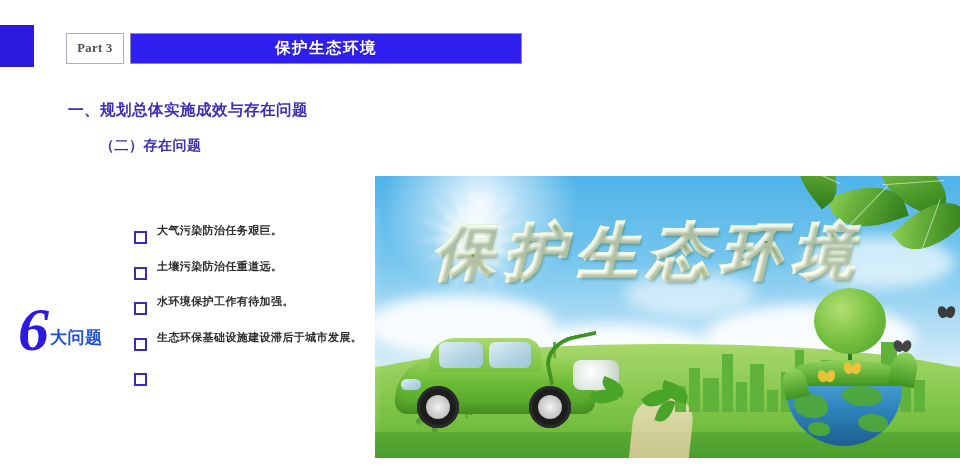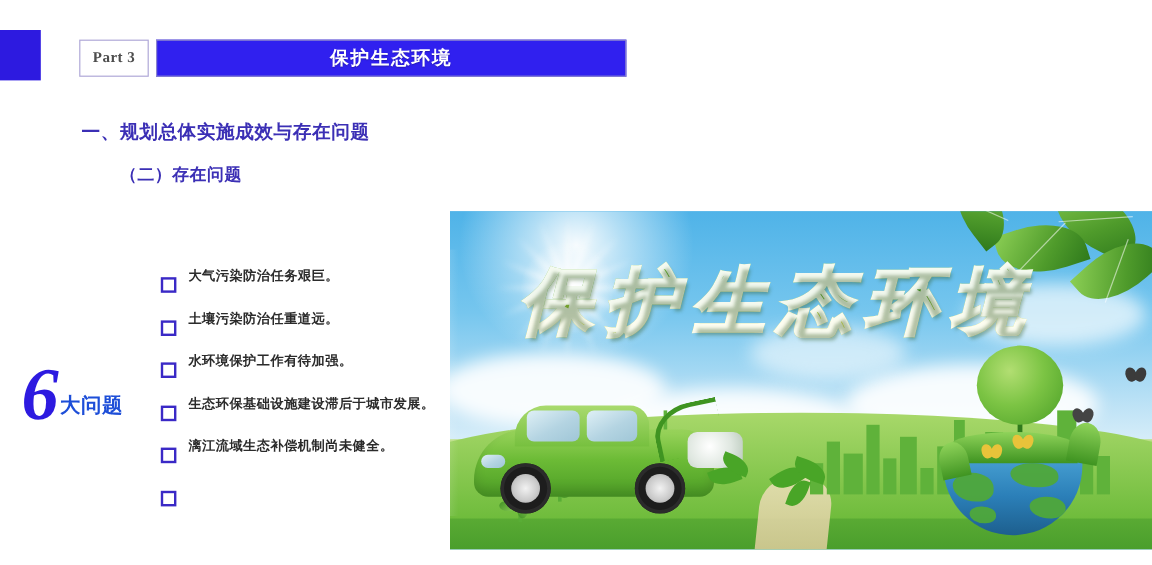--- a/index.html
+++ b/index.html
@@ -379,20 +379,16 @@
     <div class="bullet-row">
       <span class="bullet-mark"></span>
       <span class="bullet-text">水环境保护工作有待加强。</span>
     </div>
     <div class="bullet-row">
       <span class="bullet-mark"></span>
       <span class="bullet-text">生态环保基础设施建设滞后于城市发展。</span>
     </div>
     <div class="bullet-row">
       <span class="bullet-mark"></span>
-      <span class="bullet-text">漓江流域生态补偿机制尚未健全。</span>
-    </div>
-    <div class="bullet-row">
-      <span class="bullet-mark"></span>
     </div>
   </div>
 
 </div>
 
 </body></html>

